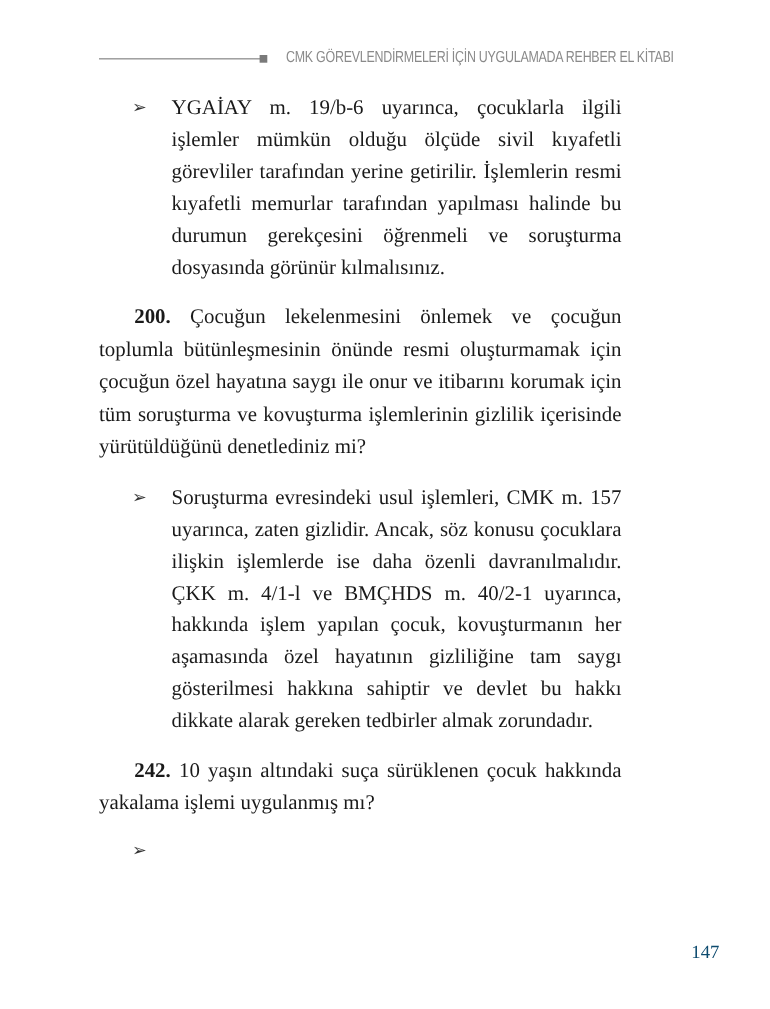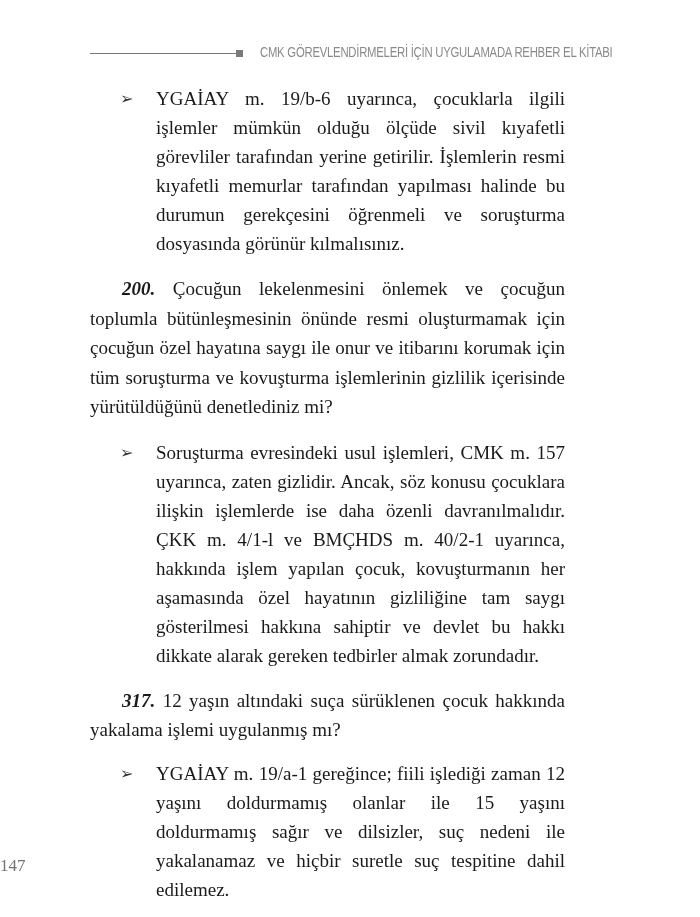--- a/index.html
+++ b/index.html
@@ -8,24 +8,24 @@
   .header { position: absolute; top: 44px; left: 90px; width: 475px; height: 20px; }
   .header-rule { position: absolute; left: 0; top: 9px; width: 148px; height: 1px; background: #7a7a7a; }
   .header-square { position: absolute; left: 146px; top: 6px; width: 7px; height: 7px; background: #7a7a7a; }
   .header-title { position: absolute; left: 170px; top: 0; font-family: "Liberation Sans", "DejaVu Sans", sans-serif;
                   font-size: 14.5px; letter-spacing: -0.3px; color: #8a8a8a; white-space: nowrap;
                   transform: scaleX(0.78); transform-origin: left top; }
   .content { position: absolute; left: 90px; top: 84px; width: 475px; }
   .bullet { position: relative; padding-left: 66px; font-size: 19px; line-height: 29px; text-align: justify; }
   .bullet .arrow { position: absolute; left: 30px; top: 0; font-size: 16px; line-height: 29px; color: #333; }
   .question { font-size: 19px; line-height: 29.5px; text-align: justify; text-indent: 32px; }
-  .question b { font-weight: bold; font-style: italic; }
+  .question b { font-weight: bold; }
   .gap-s { height: 14px; }
   .gap-m { height: 16px; }
-  .page-number { position: absolute; top: 856px; left: 0; width: 654px; text-align: left; font-size: 17px; color: #737373; }
+  .page-number { position: absolute; top: 856px; left: 0; width: 654px; text-align: right; font-size: 17px; color: #0c4a6e; }
 </style>
 </head>
 <body>
 
 <div class="header">
   <div class="header-rule"></div>
   <div class="header-square"></div>
   <div class="header-title">CMK GÖREVLENDİRMELERİ İÇİN UYGULAMADA REHBER EL KİTABI</div>
 </div>
 
@@ -39,25 +39,24 @@
     <b>200.</b>
     <span>Çocuğun lekelenmesini önlemek ve çocuğun toplumla bütünleşmesinin önünde resmi oluşturmamak için çocuğun özel hayatına saygı ile onur ve itibarını korumak için tüm soruşturma ve kovuşturma işlemlerinin gizlilik içerisinde yürütüldüğünü denetlediniz mi?</span>
   </div>
   <div class="gap-m"></div>
   <div class="bullet">
     <span class="arrow">➢</span>
     <span>Soruşturma evresindeki usul işlemleri, CMK m. 157 uyarınca, zaten gizlidir. Ancak, söz konusu çocuklara ilişkin işlemlerde ise daha özenli davranılmalıdır. ÇKK m. 4/1-l ve BMÇHDS m. 40/2-1 uyarınca, hakkında işlem yapılan çocuk, kovuşturmanın her aşamasında özel hayatının gizliliğine tam saygı gösterilmesi hakkına sahiptir ve devlet bu hakkı dikkate alarak gereken tedbirler almak zorundadır.</span>
   </div>
   <div class="gap-m"></div>
   <div class="question">
-    <b>317.</b>
-    <span>12 yaşın altındaki suça sürüklenen çocuk hakkında yakalama işlemi uygulanmış mı?</span>
+    <b>242.</b>
+    <span>10 yaşın altındaki suça sürüklenen çocuk hakkında yakalama işlemi uygulanmış mı?</span>
   </div>
   <div class="gap-s"></div>
   <div class="bullet">
     <span class="arrow">➢</span>
-    <span>YGAİAY m. 19/a-1 gereğince; fiili işlediği zaman 12 yaşını doldurmamış olanlar ile 15 yaşını doldurmamış sağır ve dilsizler, suç nedeni ile yakalanamaz ve hiçbir suretle suç tespitine dahil edilemez.</span>
   </div>
   <div class="gap-s"></div>
 
 </div>
 
 <div class="page-number">147</div>
 
 </body></html>

